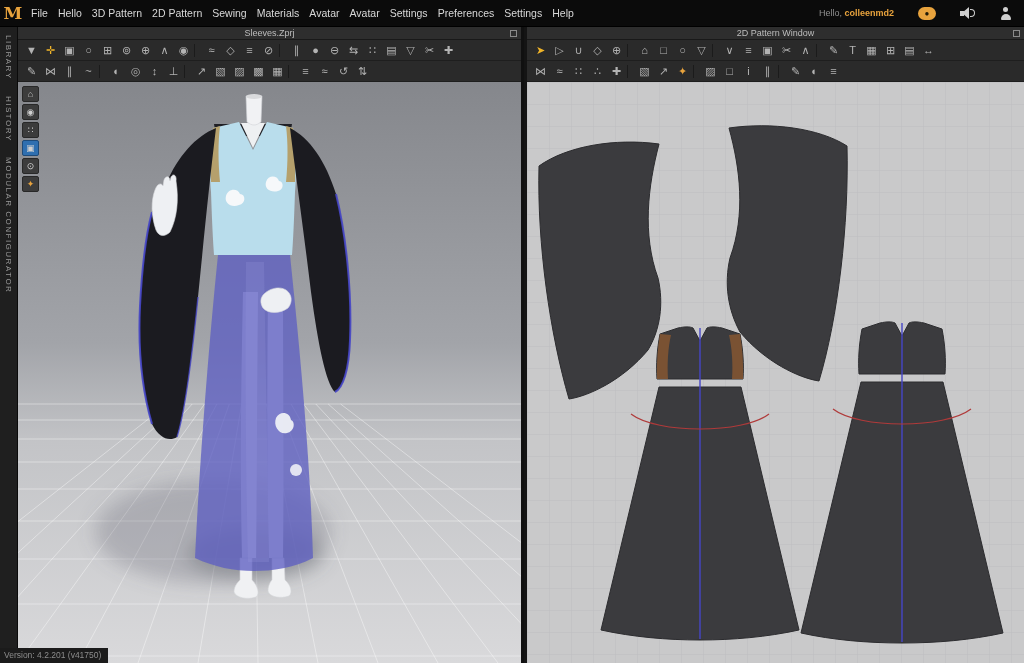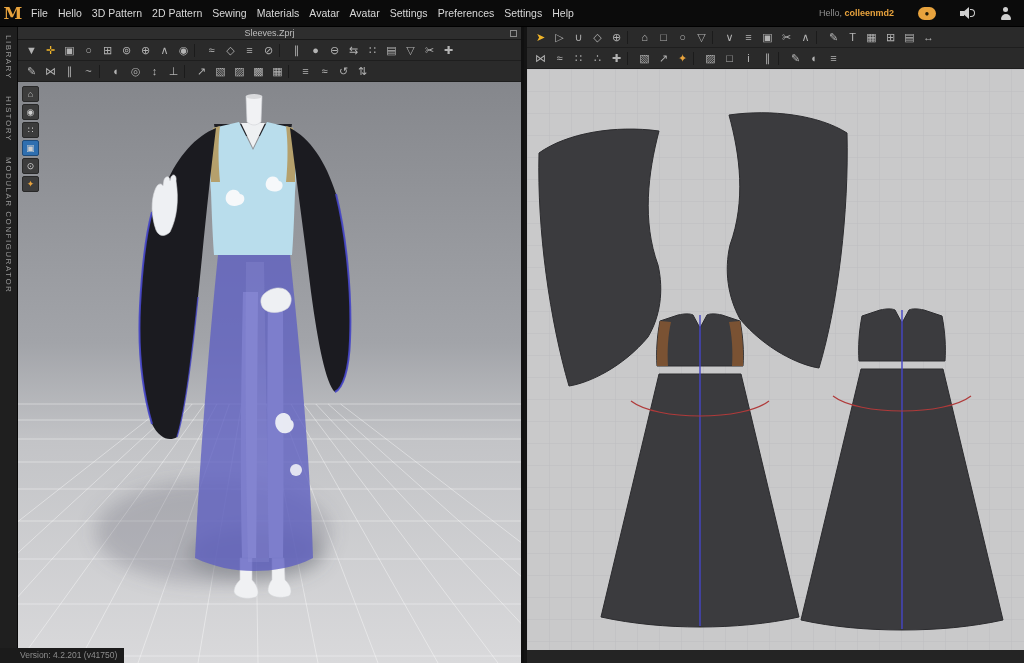--- a/index.html
+++ b/index.html
@@ -42,21 +42,21 @@
   .tool.sep{width:7px;height:13px;border-left:1px solid #1b1b1b;margin:0 1px}
   .viewport{position:relative;width:100%;height:581px;overflow:hidden}
   svg{display:block}
 
   
   .side-tools{position:absolute;left:4px;top:4px;display:flex;flex-direction:column;gap:2px}
   .side-tools .tool{width:17px;height:16px;background:#3c3c3c;border:1px solid #282828;border-radius:2px;font-size:9px;color:#cfcfcf}
   .side-tools .tool.blue{background:var(--viewport_blue_btn);border-color:#1e4a78}
   .side-tools .tool.accent{color:var(--accent)}
 
-  .version{position:absolute;left:0;bottom:0;background:#1b1b1b;color:#8d8d8d;font-size:8.5px;padding:2px 7px 3px 20px;z-index:30}
+  .version{position:absolute;left:0;bottom:0;background:#1b1b1b;color:#8d8d8d;font-size:8.5px;padding:2px 7px 3px 4px;z-index:30}
 </style>
 </head>
 <body>
 
 <div class="menubar">
   <div class="logo">M</div>
   <nav class="menus">
 
   <div class="menu-item">File</div>
       <div class="menu-item">Hello</div>
@@ -318,20 +318,24 @@
           <span>⊙</span>
         </button>
         <button class="tool accent">
           <span>✦</span>
         </button>
       </div>
   </div>
 </section>
 
 <section class="panel" id="panel2d">
+  <div class="panel-title">
+    <span class="t">2D Pattern Window</span>
+    <span class="undock"></span>
+  </div>
   <div class="toolbar">
 
   <button class="tool active">
         <span>➤</span>
       </button>
       <button class="tool">
         <span>▷</span>
       </button>
       <button class="tool">
         <span>∪</span>

